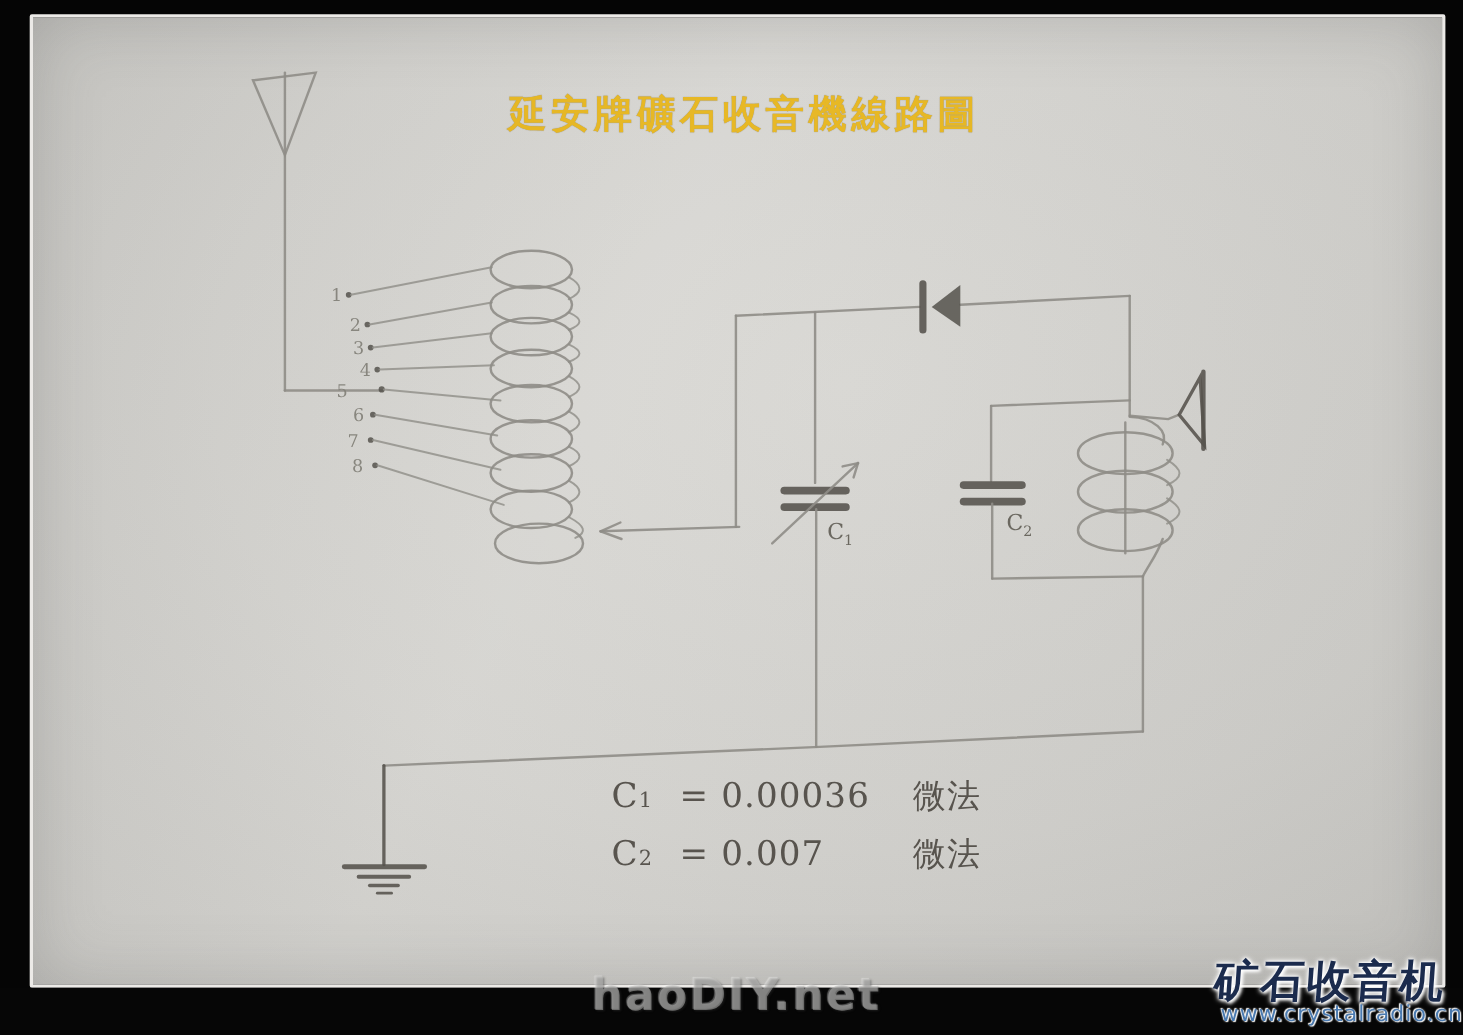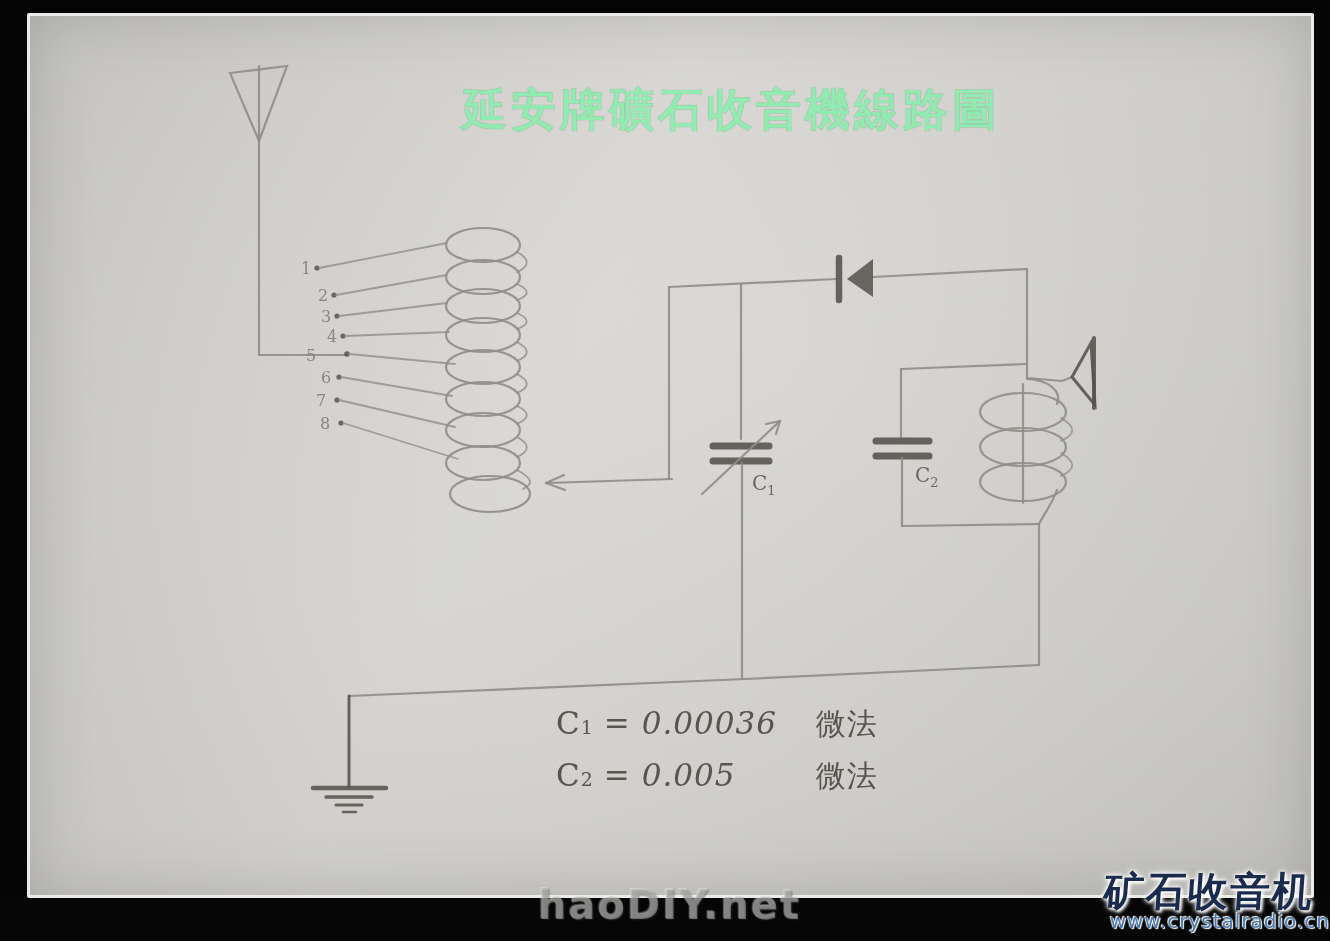--- a/index.html
+++ b/index.html
@@ -28,31 +28,31 @@
   .schematic{position:absolute;left:0;top:0;}
   .pencil{stroke:var(--pencil);stroke-width:2.2;fill:none;stroke-linecap:round;opacity:.9;}
   .pencil-thin{stroke:var(--pencil);stroke-width:1.8;fill:none;stroke-linecap:round;opacity:.8;}
   .dark{stroke:var(--dark-ink);fill:none;stroke-linecap:round;opacity:.88;}
   .darkfill{fill:var(--dark-ink);stroke:none;opacity:.85;}
   .tap-num{font:16px "DejaVu Serif",serif;fill:#85837b;opacity:.95;}
   .comp-label{font:20px "DejaVu Serif",serif;fill:#6b6860;}
   .comp-sub{font:13px "DejaVu Serif",serif;fill:#6b6860;}
   .title{
     position:absolute;left:462px;top:80px;width:420px;
-    font-family:"DejaVu Serif",serif;font-size:45px;font-weight:bold;
-    letter-spacing:4px;color:#86efac;opacity:.85;
+    font-family:"DejaVu Serif",serif;font-size:35px;font-weight:bold;
+    letter-spacing:4px;color:#eab308;opacity:.85;
     text-shadow:0 0 1px rgba(70,68,60,.6);white-space:nowrap;
   }
   .formulas{
     position:absolute;left:556px;top:704px;
     font-family:"DejaVu Serif",serif;font-size:31px;color:#4e4a44;
     letter-spacing:1px;opacity:.92;
   }
   .formula-row{display:flex;align-items:baseline;margin-bottom:11px;white-space:nowrap;}
-  .formula-row .val{display:inline-block;width:212px;margin-left:10px;font-style:italic;}
+  .formula-row .val{display:inline-block;width:212px;margin-left:24px;}
   .formula-row sub{font-size:19px;}
   .unit{font-size:30px;text-align:right;}
   .watermark{
     position:absolute;left:538px;top:882px;z-index:5;
     font-size:40px;font-weight:bold;letter-spacing:2px;
     color:rgba(190,190,188,0.5);
     text-shadow:1px 1px 2px rgba(50,50,50,0.45), -1px -1px 1px rgba(255,255,255,0.35);
   }
   .site-logo{
     position:absolute;right:16px;top:864px;z-index:6;
@@ -205,21 +205,21 @@
 <div class="formulas">
   <div class="formula-row">
     <span>C</span>
       <sub>1</sub>
     <span class="val">= 0.00036</span>
     <span class="unit">微法</span>
   </div>
   <div class="formula-row">
     <span>C</span>
       <sub>2</sub>
-    <span class="val">= 0.005</span>
+    <span class="val">= 0.007</span>
     <span class="unit">微法</span>
   </div>
 </div>
 
 <div class="watermark">haoDIY.net</div>
 
 <div class="site-logo">矿石收音机</div>
 <div class="site-url">www.crystalradio.cn</div>
 
 </body></html>

